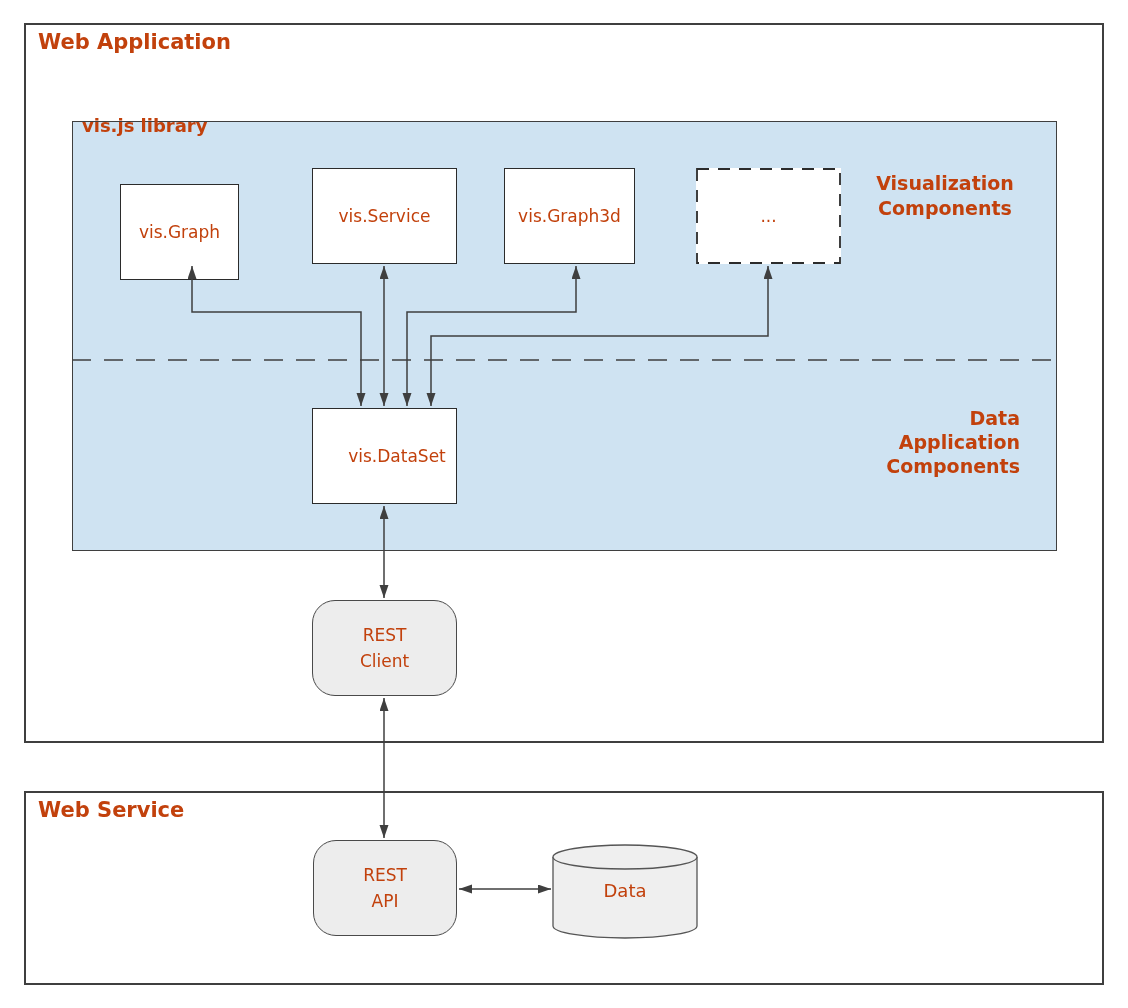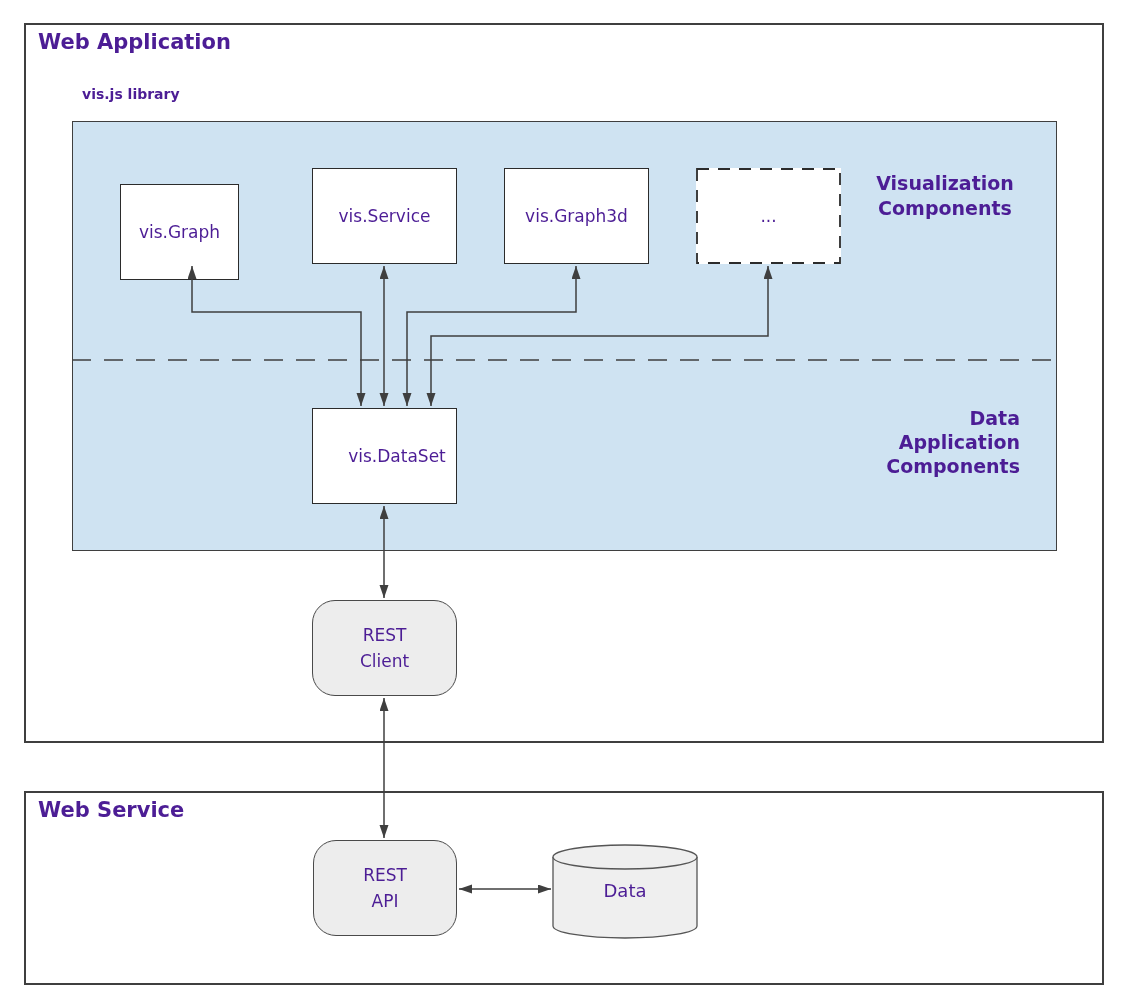--- a/index.html
+++ b/index.html
@@ -2,43 +2,44 @@
 <html><head>
 <meta charset="utf-8">
 <style>
   html, body { margin: 0; padding: 0; background: #ffffff; }
   .canvas {
     position: relative;
     width: 1128px;
     height: 1008px;
     background: #ffffff;
     font-family: "DejaVu Sans", "Liberation Sans", sans-serif;
-    color: #4c1d95;
+    color: #c2410c;
     overflow: hidden;
   }
   .frame {
     position: absolute;
     background: #ffffff;
     border: 2px solid #3f3f3f;
     box-sizing: border-box;
     z-index: 1;
   }
   .frame-title {
     position: absolute;
     font-size: 21px;
     font-weight: bold;
     z-index: 4;
     white-space: nowrap;
   }
   .sub-title {
     position: absolute;
-    font-size: 14px;
+    font-size: 18px;
     font-weight: bold;
     z-index: 4;
     white-space: nowrap;
+    margin-top: 29px;
   }
   .bluepanel {
     position: absolute;
     left: 72px; top: 121px; width: 985px; height: 430px;
     background: #cfe3f2;
     border: 1px solid #3f3f3f;
     box-sizing: border-box;
     z-index: 2;
   }
   .node {
@@ -92,21 +93,21 @@
 
   <div class="sub-title" style="left:82px; top:86px;">vis.js library</div>
   <div class="bluepanel"></div>
 
   <div class="node" style="left:120px; top:184px; width:119px; height:96px;">
     <span>vis.Graph</span>
   </div>
   <div class="node" style="left:312px; top:168px; width:145px; height:96px;">
     <span>vis.Service</span>
   </div>
-  <div class="node" style="left:504px; top:168px; width:145px; height:96px;">
+  <div class="node" style="left:504px; top:168px; width:131px; height:96px;">
     <span>vis.Graph3d</span>
   </div>
   <div class="node borderless" style="left:696px; top:168px; width:145px; height:96px;">
     <span>...</span>
   </div>
 
   <div class="seclabel center" style="left:855px; top:171px; width:180px;">
     <div>Visualization</div>
     <div>Components</div>
   </div>

